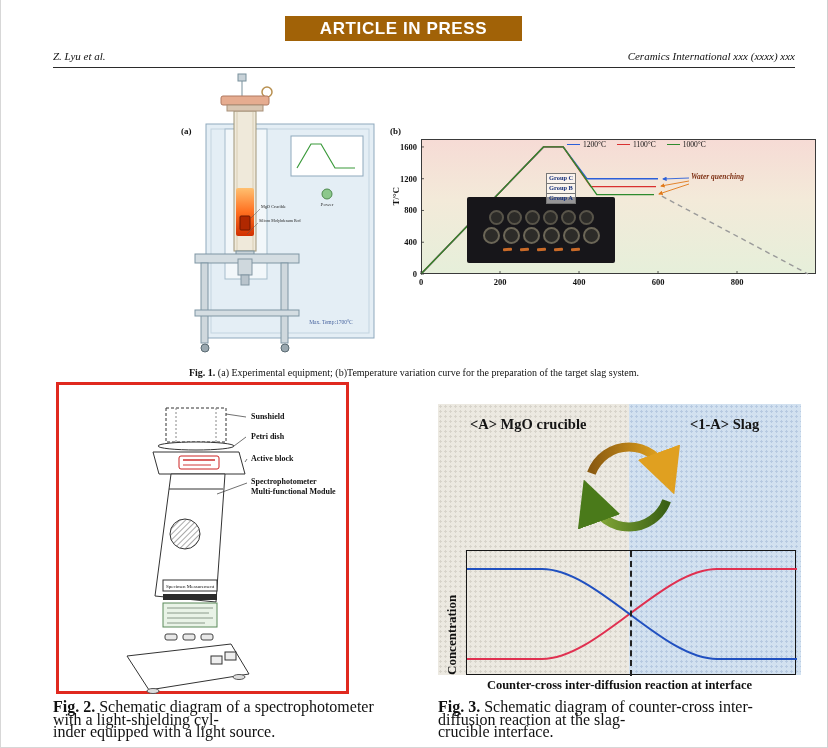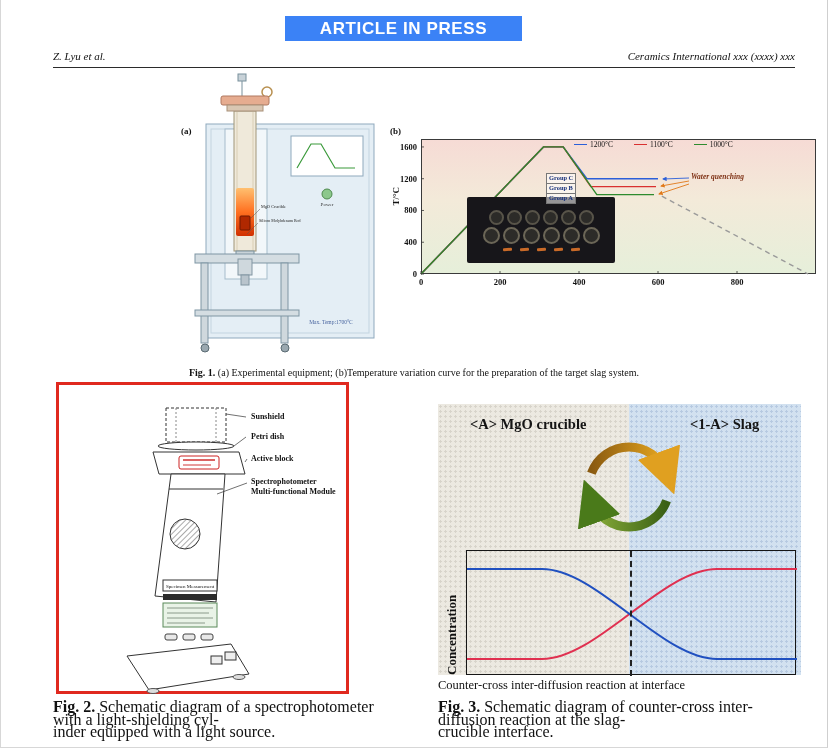--- a/index.html
+++ b/index.html
@@ -2,42 +2,42 @@
 <html><head>
 <meta charset="utf-8">
 <style>
   *{margin:0;padding:0;box-sizing:border-box;}
   html,body{background:#fff;}
   body{font-family:"Liberation Serif",serif;color:#111;}
   .page{position:relative;width:828px;height:748px;background:#fff;overflow:hidden;
         border-left:1px solid #d7d7d7;border-right:1px solid #cfcfcf;border-bottom:1px solid #d7d7d7;}
 
   
-  .banner{position:absolute;left:284px;top:16px;width:237px;height:25px;background:#3b82f6;color:#fff;
+  .banner{position:absolute;left:284px;top:16px;width:237px;height:25px;background:#a16207;color:#fff;
           font-family:"Liberation Sans",sans-serif;font-weight:bold;font-size:17px;line-height:25px;
           text-align:center;letter-spacing:.6px;}
   .hdr-author{position:absolute;left:52px;top:50px;font-style:italic;font-size:11px;}
   .hdr-journal{position:absolute;right:32px;top:50px;font-style:italic;font-size:11px;}
   .hdr-rule{position:absolute;left:52px;right:32px;top:67px;border-top:1px solid #2b2b2b;height:0;}
 
   
   .fig1a-svg{position:absolute;left:140px;top:72px;}
   .panel-label{position:absolute;font-weight:bold;font-size:9px;}
   .panel-a{left:180px;top:126px;}
   .panel-b{left:389px;top:126px;}
   .chart{position:absolute;left:388px;top:125px;width:435px;height:180px;}
   .plot{position:absolute;left:32px;top:14px;width:395px;height:135px;border:1px solid #3a3a3a;
         background:linear-gradient(to bottom,#f6dbd5 0%,#f3ead9 45%,#e6efda 100%);}
   .plot svg{position:absolute;left:-1px;top:-1px;overflow:visible;}
   .ytick{position:absolute;left:2px;width:26px;text-align:right;font-size:8.5px;font-weight:bold;}
   .xtick{position:absolute;top:152px;width:30px;text-align:center;font-size:8.5px;font-weight:bold;}
   .xlabel{position:absolute;left:32px;top:163px;width:395px;text-align:center;font-weight:bold;font-size:9.5px;}
   .ylabel{position:absolute;left:2px;top:62px;writing-mode:vertical-rl;transform:rotate(180deg);
           font-weight:bold;font-size:9px;}
-  .legend{position:absolute;left:185px;top:15px;display:flex;gap:21px;align-items:center;font-size:7.5px;}
+  .legend{position:absolute;left:178px;top:15px;display:flex;gap:11px;align-items:center;font-size:7.5px;}
   .lg-item{display:flex;align-items:center;gap:3px;}
   .lg-swatch{display:inline-block;width:13px;height:0;border-top:1.7px solid #000;}
   .photo{position:absolute;left:45px;top:57px;width:148px;height:66px;background:#17161a;border-radius:2px;
          display:flex;flex-direction:column;justify-content:center;gap:2px;padding:3px;}
   .photo-row{display:flex;justify-content:center;gap:3px;}
   .crucible{width:15px;height:15px;border-radius:50%;background:#2c2b28;border:2px solid #585449;}
   .photo-row.front .crucible{width:17px;height:17px;border-color:#6b6657;}
   .photo-strip{display:flex;justify-content:center;gap:8px;margin-top:2px;}
   .mark{width:9px;height:3px;background:#c96a28;border-radius:1px;transform:rotate(-4deg);}
   .group-box{position:absolute;left:157px;font-size:6.4px;font-weight:bold;color:#15307a;
@@ -62,21 +62,21 @@
      background-image:radial-gradient(rgba(90,85,70,.14) 1px,transparent 1.3px);background-size:5px 5px;}
   .speck-r{position:absolute;left:191px;top:0;width:172px;height:271px;background-color:#d2e1f0;
      background-image:radial-gradient(rgba(40,80,150,.16) 1px,transparent 1.3px);background-size:5px 5px;}
   .f3-left-label{position:absolute;left:32px;top:12px;font-weight:bold;font-size:14.5px;color:#141414;text-align:right;}
   .f3-right-label{position:absolute;left:252px;top:12px;font-weight:bold;font-size:14.5px;color:#141414;}
   .f3-arrows{position:absolute;left:131px;top:28px;}
   .f3-plot{position:absolute;left:28px;top:146px;width:330px;height:125px;border:1.5px solid #161616;}
   .f3-dash{position:absolute;left:163px;top:0;height:125px;border-left:2px dashed #222;}
   .f3-conc{position:absolute;left:6px;top:146px;height:125px;display:flex;align-items:center;
            writing-mode:vertical-rl;transform:rotate(180deg);font-weight:bold;font-size:13px;}
-  .f3-bottom{position:absolute;left:0;top:274px;width:363px;text-align:left;font-weight:normal;font-size:12.5px;}
+  .f3-bottom{position:absolute;left:0;top:274px;width:363px;text-align:center;font-weight:bold;font-size:12.5px;}
   b{font-weight:bold;}
 </style>
 </head>
 <body>
 
 <div class="page">
 
   <div class="banner">ARTICLE IN PRESS</div>
   <div class="hdr-author">Z. Lyu et al.</div>
   <div class="hdr-journal">Ceramics International xxx (xxxx) xxx</div>

